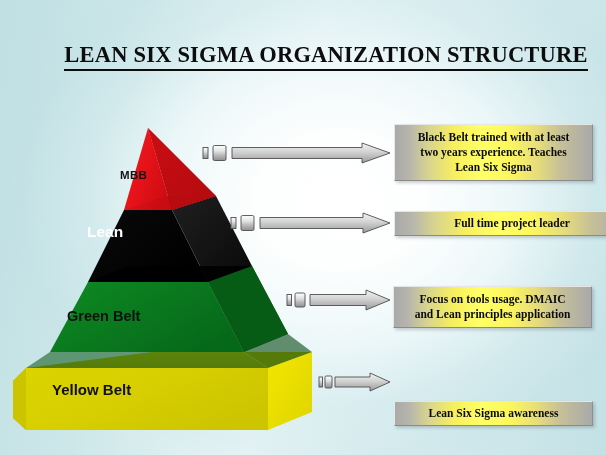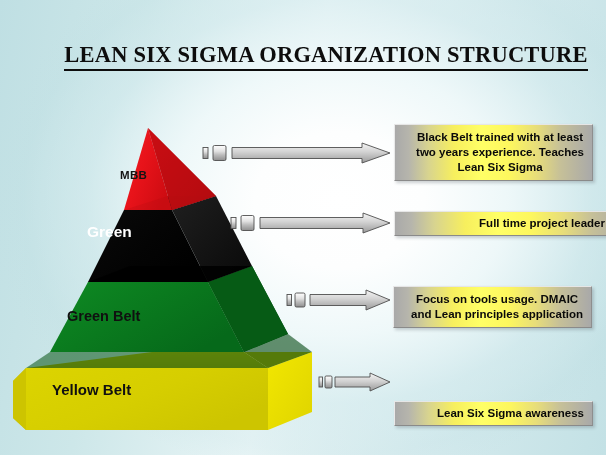--- a/index.html
+++ b/index.html
@@ -95,41 +95,42 @@
   
   .arrow { position: absolute; }
   .arrow svg { display: block; }
 
   
   .callout {
     position: absolute;
     box-sizing: border-box;
     display: flex;
     align-items: center;
-    justify-content: flex-end;
+    justify-content: center;
     text-align: center;
     font-weight: bold;
     color: #0a0a0a;
     line-height: 1.28;
     border-top: 1px solid #e6e6e6;
     border-left: 1px solid #e9e9e9;
     border-right: 1px solid #8e8e8e;
     border-bottom: 1px solid #8a8a8a;
     background:
       linear-gradient(90deg,
         #a9a9a9 0%,
         #b6b5ac 7%,
         #d8d48f 17%,
         #f7ef5e 30%,
         #ffff66 44%,
         #fdf75e 58%,
         #e7dd7a 72%,
         #c6c098 84%,
         #a9a9a9 100%);
     box-shadow: 2px 2px 3px rgba(90,100,105,0.30);
+    font-family: Liberation Serif, serif;
   }
   #callout-1 { left: 394px; top: 124px; width: 199px; height: 57px; font-size: 11.5px; padding: 0 8px; }
   #callout-2 { left: 394px; top: 211px; width: 236px; height: 25px; font-size: 11.5px; padding: 0 24px; }
   #callout-3 { left: 393px; top: 286px; width: 199px; height: 42px; font-size: 11.5px; padding: 0 8px; }
   #callout-4 { left: 394px; top: 369px; width: 199px; height: 25px; font-size: 11.5px; padding: 0 8px; margin-top: 32px; }
 </style>
 </head>
 <body>
 
 <div id="canvas">
@@ -218,21 +219,21 @@
       <g>
         <polygon points="112,110 160,110 136,28" fill="url(#redFront)"></polygon>
         <polygon points="160,110 204,96 136,28" fill="url(#redSide)"></polygon>
         <polygon points="136,28 204,96 160,110" fill="#d21016" opacity="0.55"></polygon>
         <polygon points="112,110 160,110 204,96 156,96" fill="#b50a10" opacity="0.25"></polygon>
       </g>
     </svg>
 
     <div class="tier-label" id="label-mbb">MBB</div>
     <div class="tier-label" id="label-black">
-      <div>Green</div>
+      <div>Lean</div>
     </div>
     <div class="tier-label" id="label-green">Green Belt</div>
     <div class="tier-label" id="label-yellow">Yellow Belt</div>
   </div>
 
   <div class="arrow" style="left:202px; top:142px;">
     <svg width="190" height="22" viewBox="0 0 190 22" xmlns="http://www.w3.org/2000/svg">
       <defs>
         <linearGradient id="shaftGrad" x1="0" y1="0" x2="0" y2="1">
           <stop offset="0%" stop-color="#fefefe"></stop>

